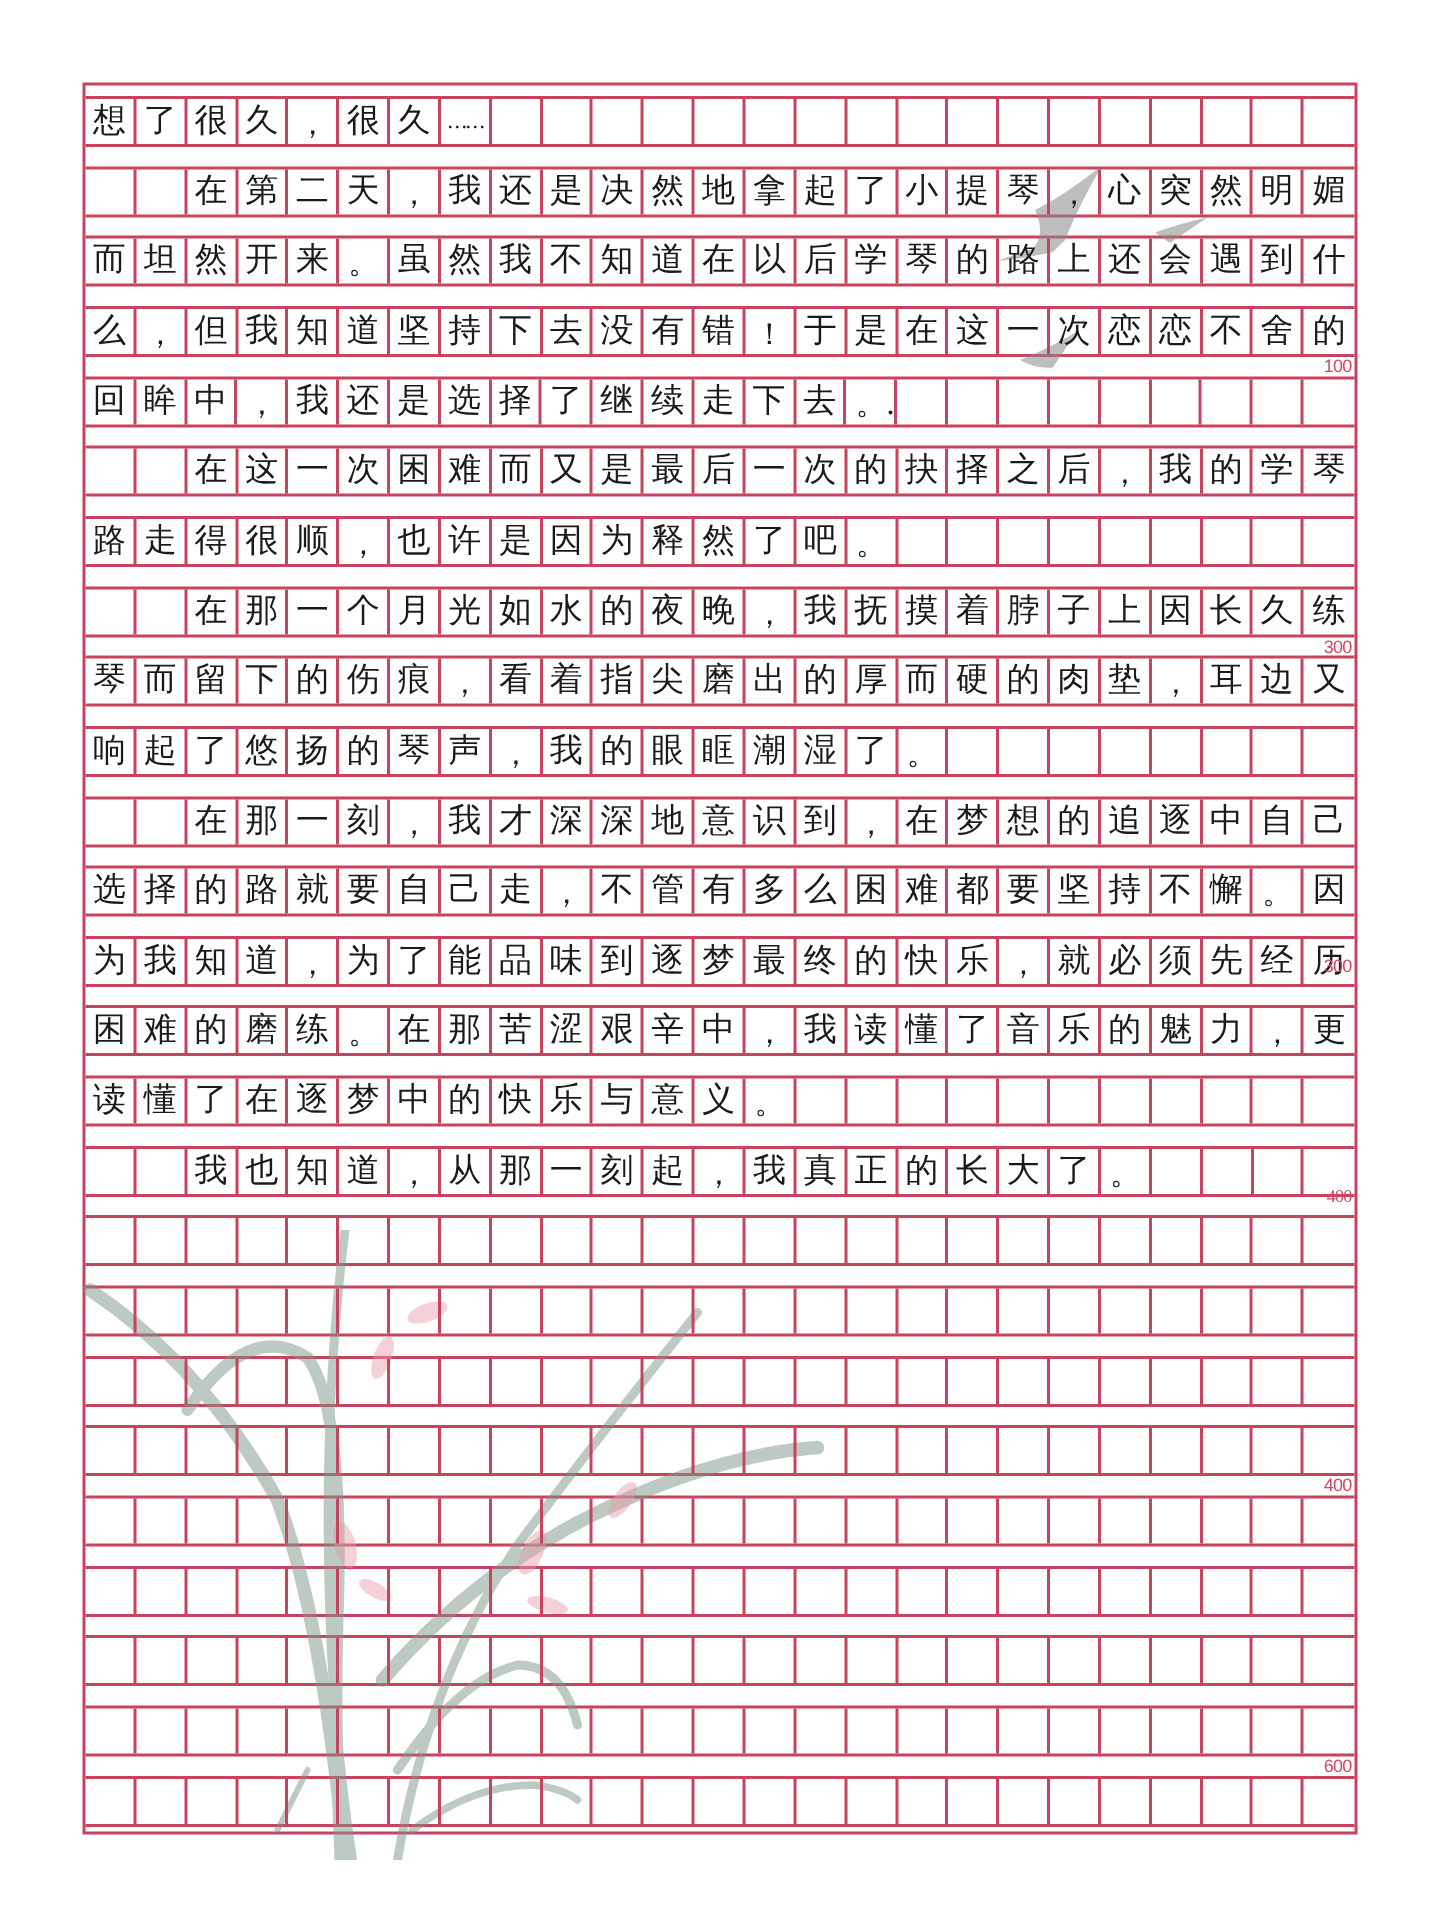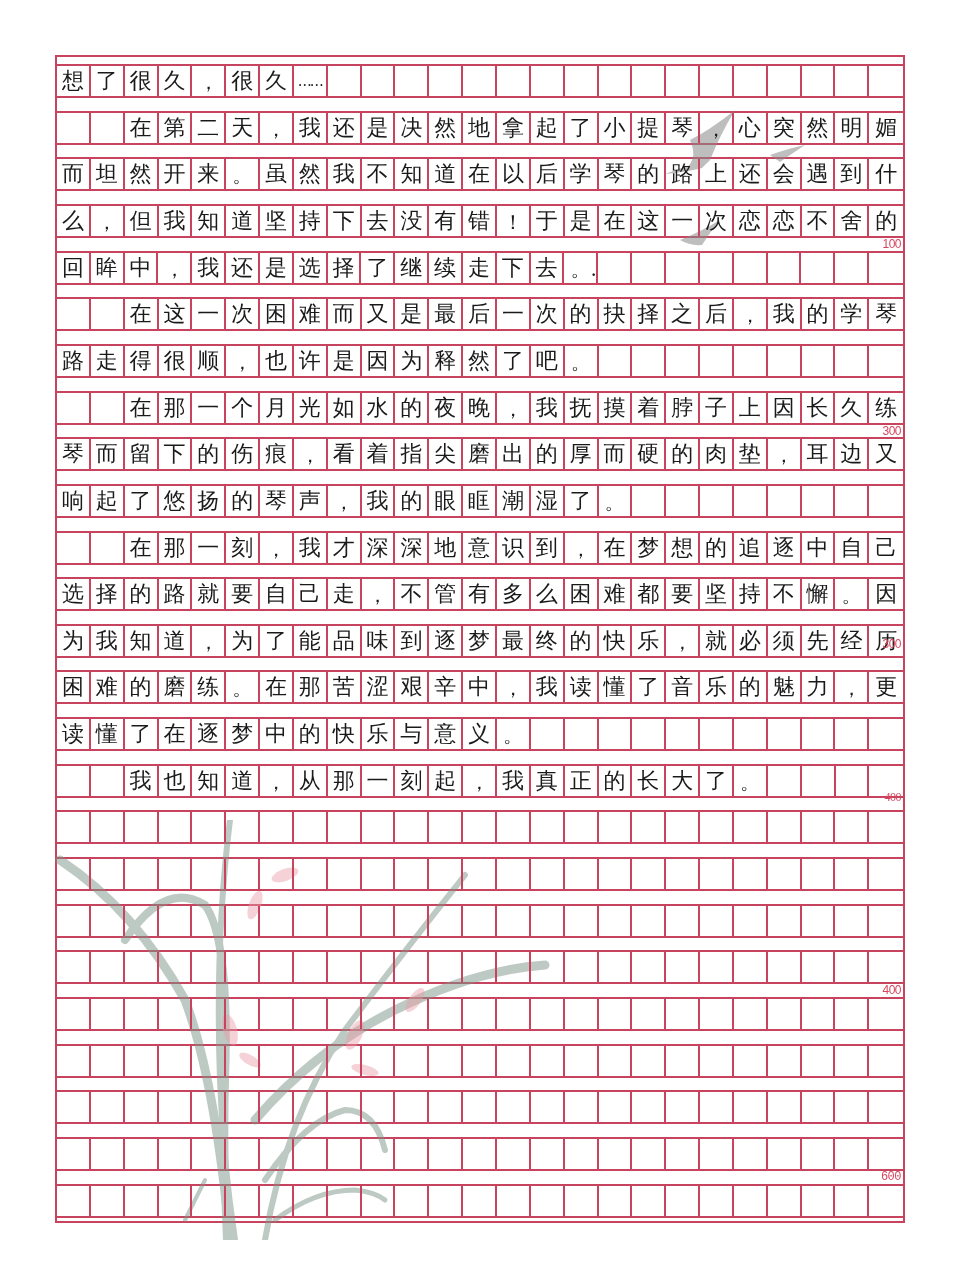--- a/index.html
+++ b/index.html
@@ -697,21 +697,21 @@
       <div class="cell"></div>
       <div class="cell"></div>
       <div class="cell"></div>
       <div class="cell"></div>
     </div>
     <span class="marker" style="top: 179.95px;">100</span>
     <span class="marker" style="top: 366.55px;">300</span>
     <span class="marker" style="top: 580px;">300</span>
     <span class="marker" style="top: 733px; font-family: Liberation Serif, serif;">400</span>
     <span class="marker" style="top: 926.35px;">400</span>
-    <span class="marker" style="top: 1112.95px; font-family: Liberation Mono, monospace;">600</span>
+    <span class="marker" style="top: 1112.95px;">600</span>
   </div>
 
 <svg id="birds" viewBox="0 0 320 160">
   <g fill="#8a8a8a" opacity="0.55">
     <path d="M50 40 Q70 30 95 10 Q80 35 70 60 Q60 70 40 72 Q60 62 50 40 Z"></path>
     <path d="M25 74 Q45 66 70 60 L62 68 Q45 72 25 74 Z"></path>
     <path d="M130 55 Q150 48 165 45 Q150 55 140 62 Z"></path>
     <path d="M40 140 Q60 132 80 120 Q70 132 62 145 Q50 146 40 140 Z"></path>
   </g>
 </svg>

